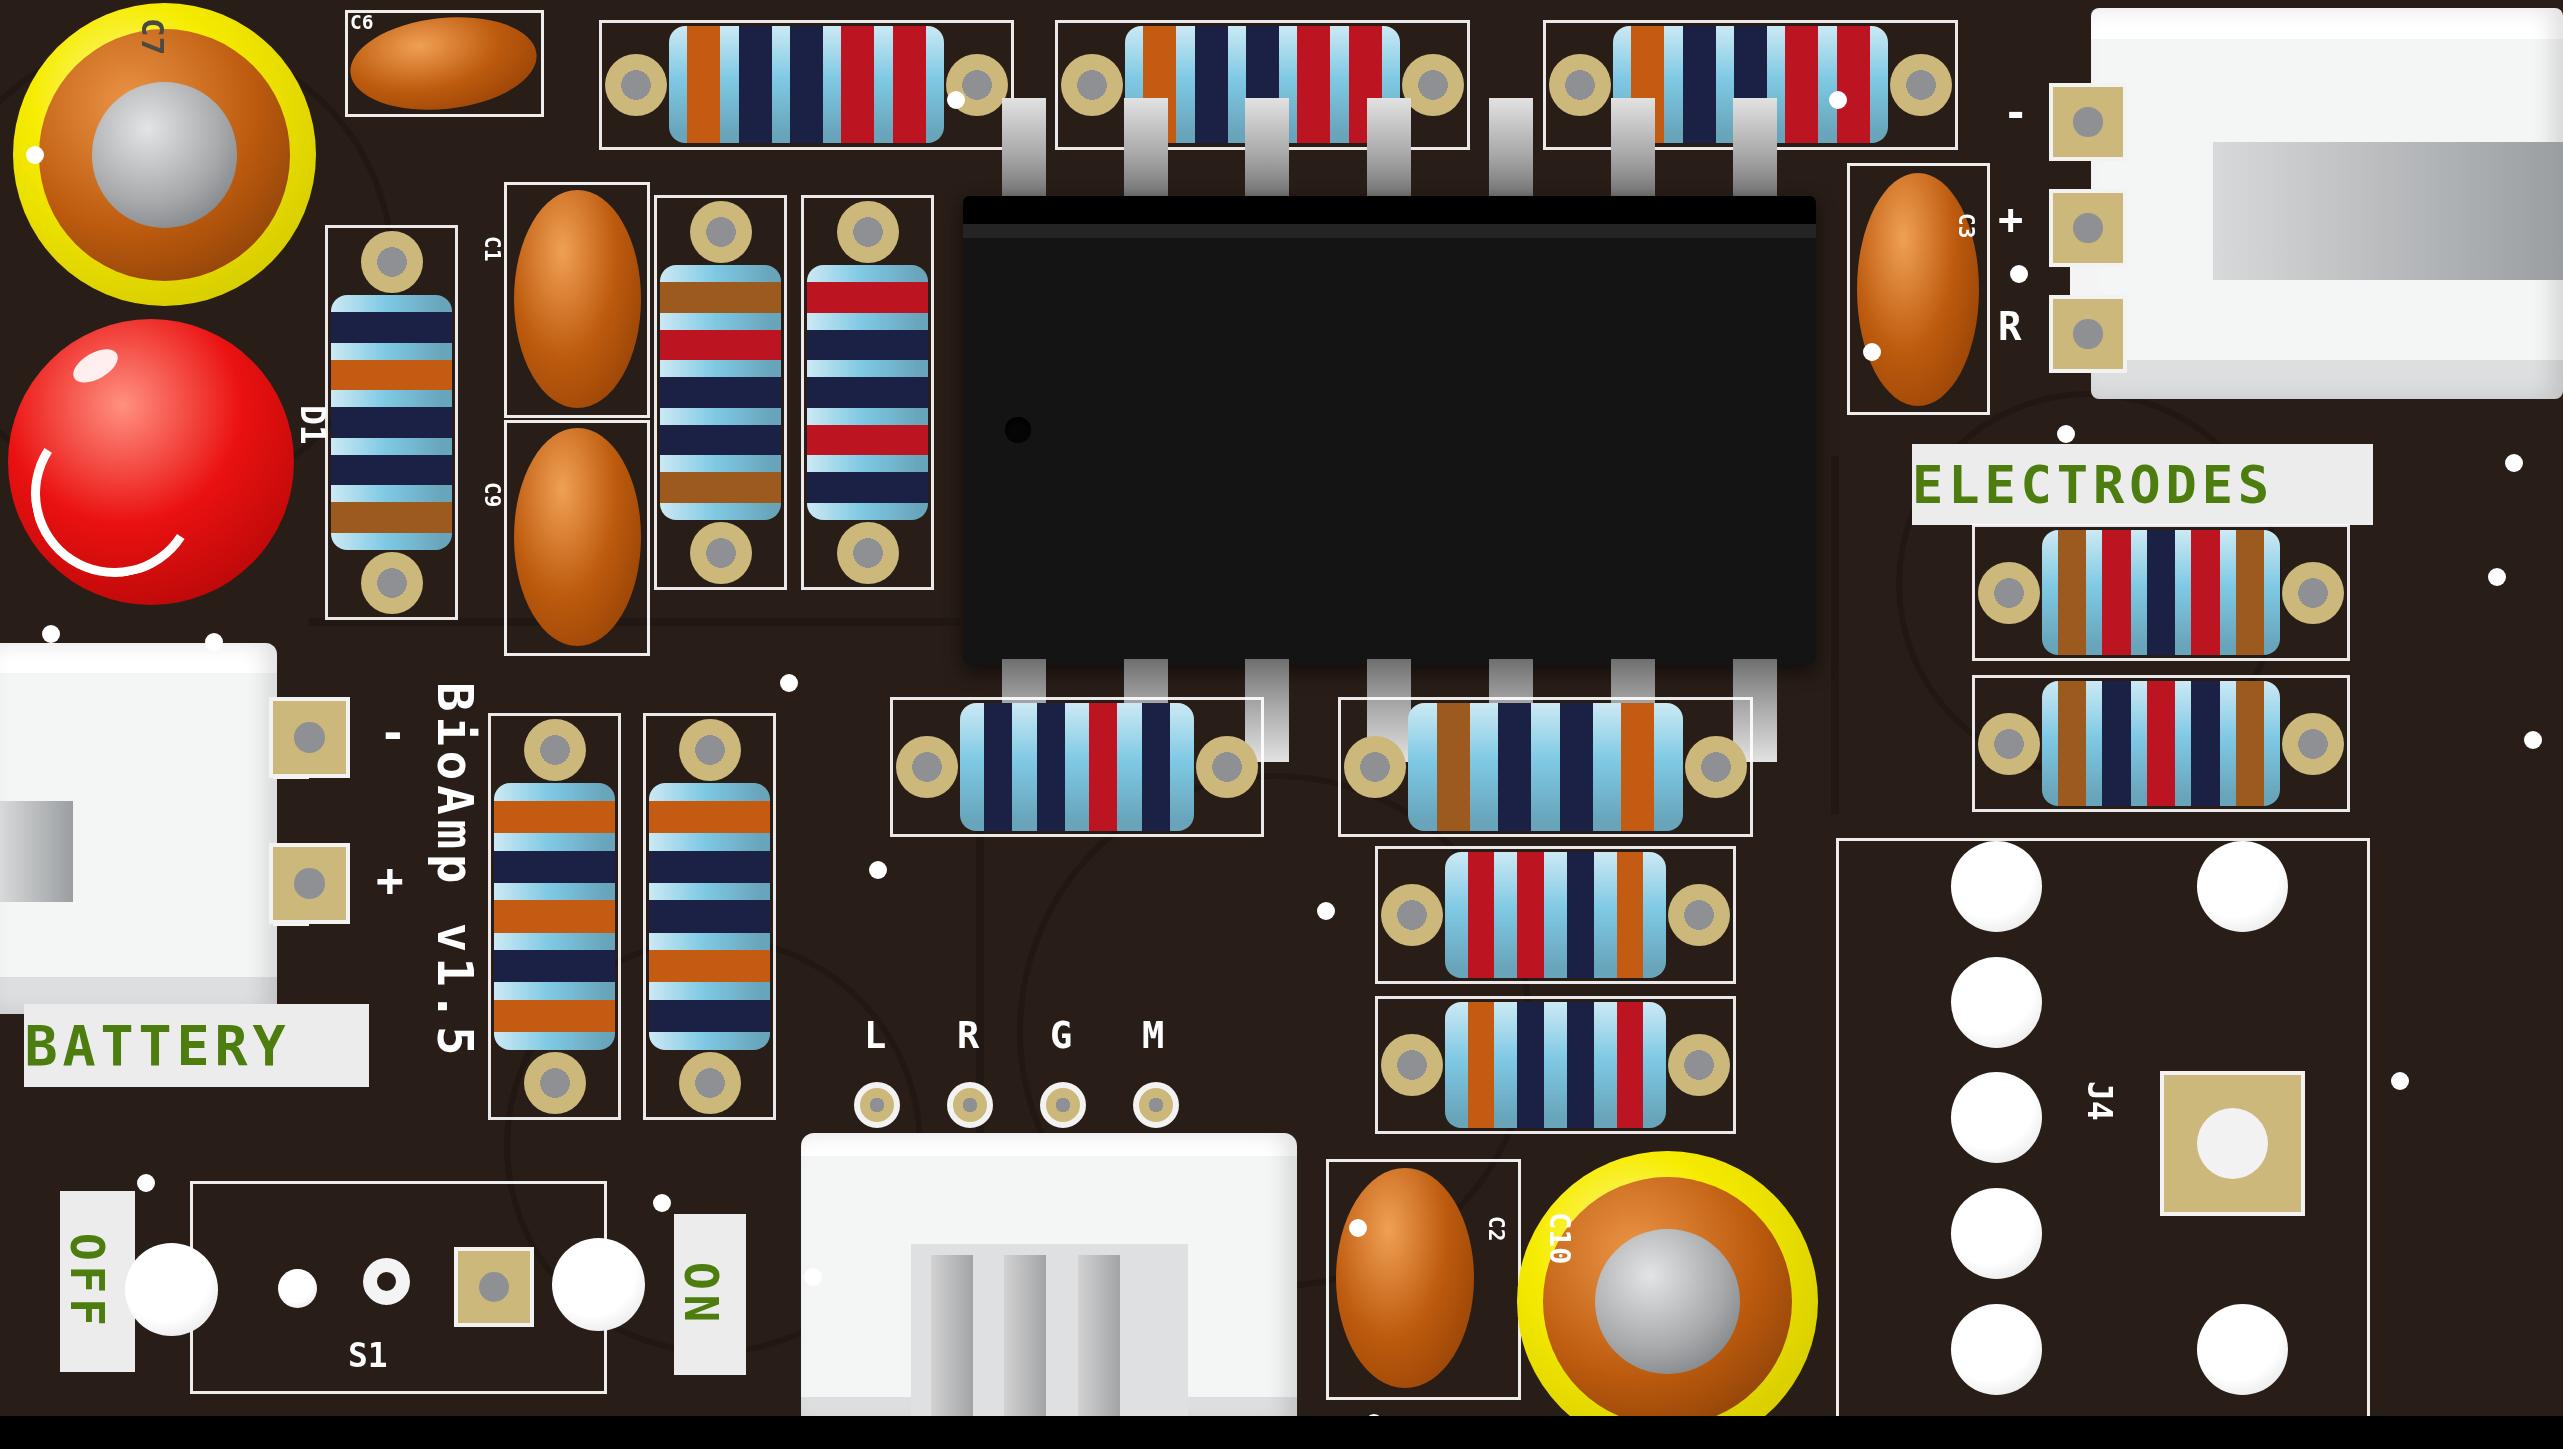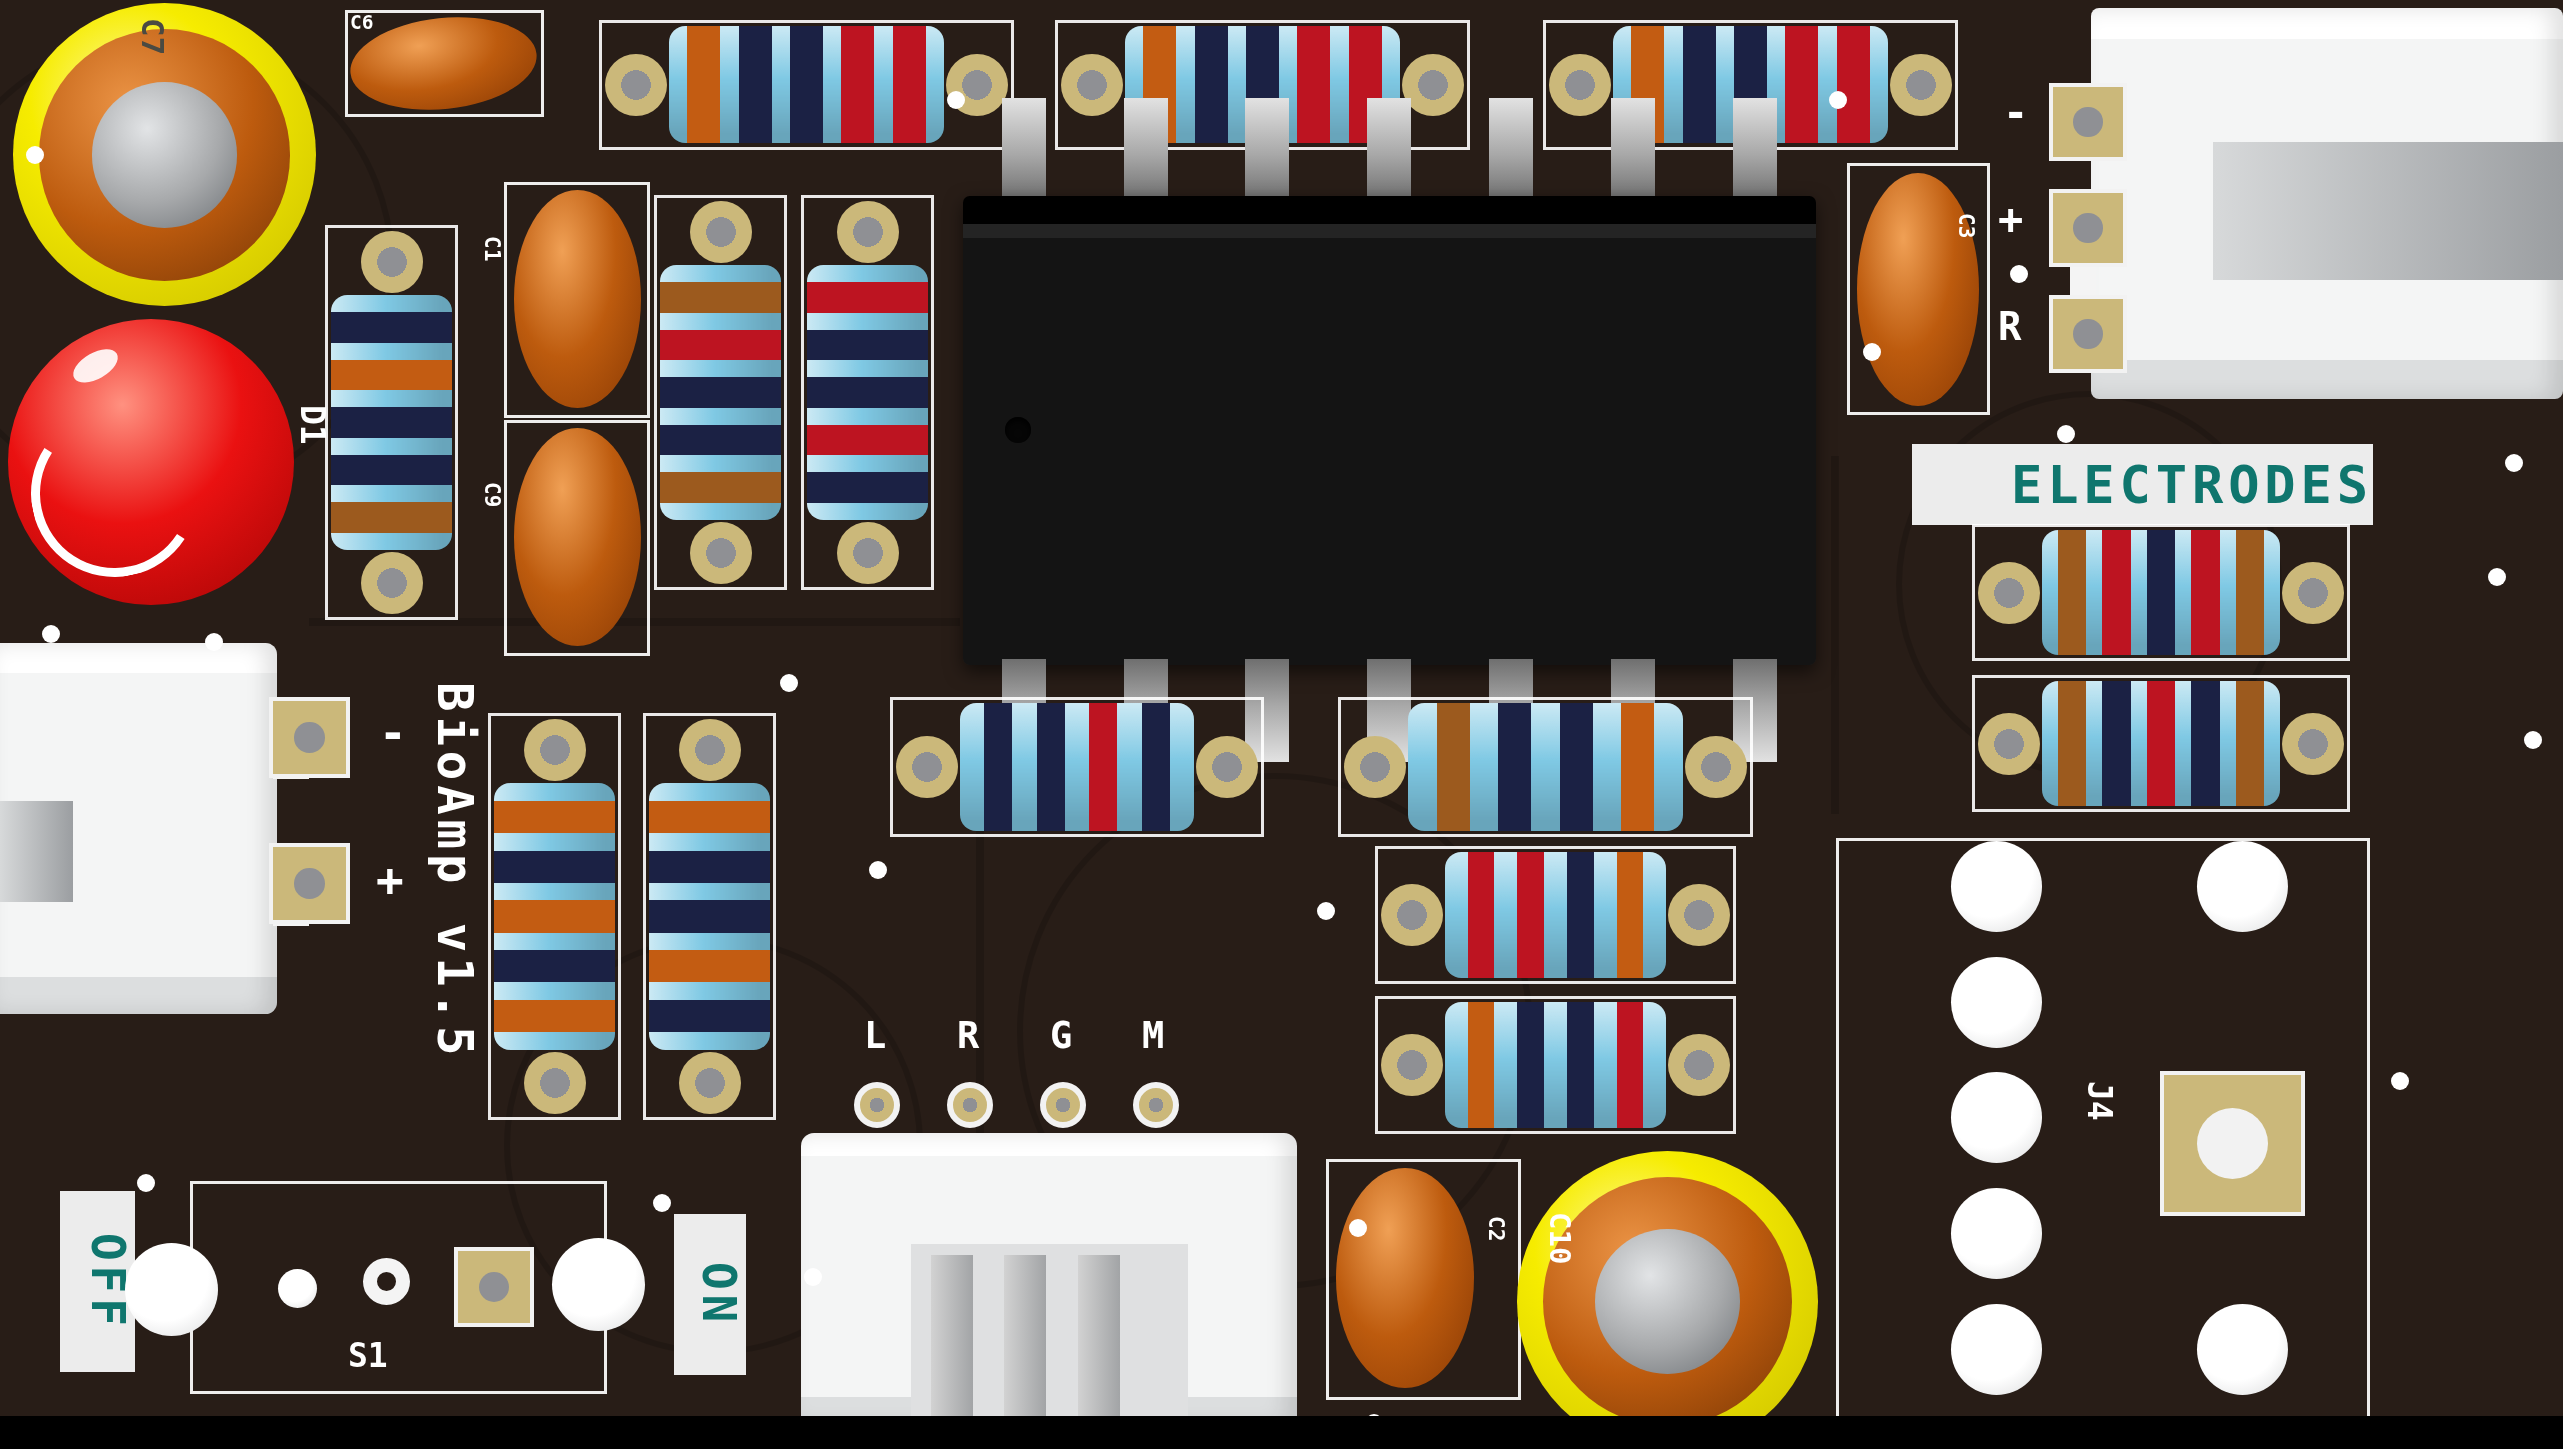--- a/index.html
+++ b/index.html
@@ -76,22 +76,22 @@
   .cpad{position:absolute;border-radius:50%;border:6.5px solid #f2f2f2;box-sizing:border-box;
     background:radial-gradient(circle,var(--pad_hole,#8f9094) 0 30%,var(--pad_gold,#cbb87a) 30% 100%);}
   .wcirc{position:absolute;border-radius:50%;
     background:radial-gradient(circle at 42% 36%,#ffffff 0 55%,#d9dadb 100%);}
   .wdonut{position:absolute;border-radius:50%;border:14.6px solid #f4f4f4;box-sizing:border-box;background:transparent;}
 
   
   .silk{position:absolute;color:var(--silk,#ffffff);font-weight:bold;white-space:nowrap;}
   .vsilk{position:absolute;color:var(--silk,#ffffff);font-weight:bold;writing-mode:vertical-rl;white-space:nowrap;}
   .vsilk.dark{color:#4a4a42;}
-  .lbox{position:absolute;background:var(--silkbox,#ececec);color:#0f766e;font-weight:bold;
-    display:flex;align-items:center;justify-content:flex-end;letter-spacing:4.9px;}
+  .lbox{position:absolute;background:var(--silkbox,#ececec);color:#4d7c0f;font-weight:bold;
+    display:flex;align-items:center;justify-content:flex-start;letter-spacing:4.9px;}
   .lbox .vtxt{writing-mode:vertical-rl;}
 
   .edge-strip{position:absolute;left:0;top:1416px;width:2563px;height:34px;background:#000;z-index:50;}
 </style>
 </head>
 <body>
 
 <div id="board">
 
   <div class="trace" style="left:-73px;top:33px;width:456px;height:456px"></div>
@@ -291,20 +291,23 @@
     <div class="rbody">
         <span class="band" style="background: rgb(195, 92, 18);"></span>
         <span class="band" style="background: rgb(27, 33, 68);"></span>
         <span class="band" style="background: rgb(27, 33, 68);"></span>
         <span class="band" style="background: rgb(195, 92, 18);"></span>
         <span class="band" style="background: rgb(27, 33, 68);"></span>
       </div>
     <span class="pad"></span>
   </div>
 
+  <div class="lbox" style="left:24.4px;top:1004px;width:345px;height:83px;font-size:55px">
+    <span>BATTERY</span>
+  </div>
 
   <div class="res h" style="left:890px;top:697px;width:374px;height:140px">
     <span class="pad"></span>
     <div class="rbody">
         <span class="band" style="background: rgb(27, 33, 68);"></span>
         <span class="band" style="background: rgb(27, 33, 68);"></span>
         <span class="band" style="background: rgb(189, 20, 33);"></span>
         <span class="band" style="background: rgb(27, 33, 68);"></span>
       </div>
     <span class="pad"></span>

